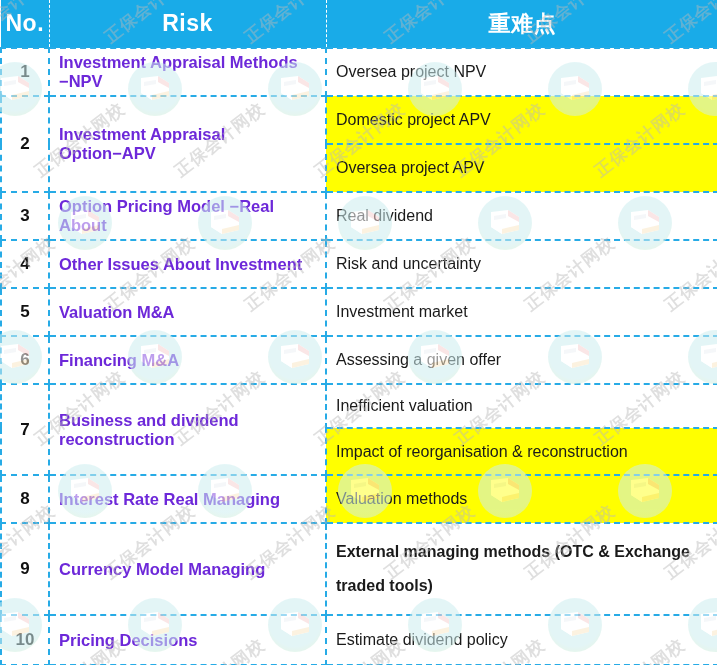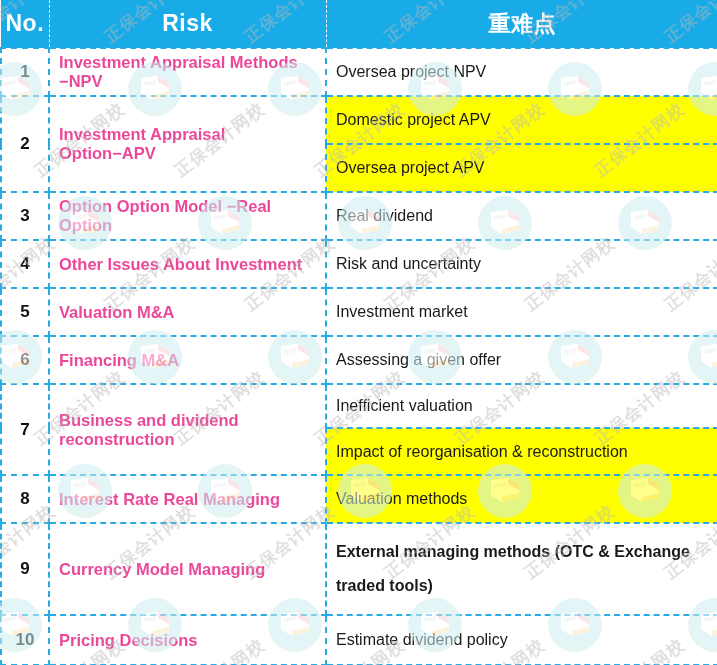--- a/index.html
+++ b/index.html
@@ -89,21 +89,21 @@
     font-weight: 700;
     color: #111111;
     border-right: 2px dashed #27ABE6;
     border-bottom: 2px dashed #27ABE6;
     border-left: 2px dashed #27ABE6;
   }
   .cmodel {
     width: 277px;
     font-size: 16.5px;
     font-weight: 700;
-    color: #ec4899;
+    color: #6d28d9;
     padding-left: 9px !important;
     border-right: 2px dashed #27ABE6;
     border-bottom: 2px dashed #27ABE6;
   }
   .cpoint {
     font-size: 16px;
     font-weight: 400;
     color: #1a1a1a;
     padding-left: 9px !important;
     padding-right: 8px !important;
@@ -146,21 +146,21 @@
         <td class="cnum" rowspan="2" style="height:48px">2</td>
         <td class="cmodel" rowspan="2">Investment Appraisal Option−APV</td>
         <td class="cpoint hl" style="height:48px">Domestic project APV</td>
       </tr>
       <tr>
         <td class="cpoint hl" style="height:48px">Oversea project APV</td>
       </tr>
 
       <tr>
         <td class="cnum" style="height:48px">3</td>
-        <td class="cmodel">Option Option Model −Real Option</td>
+        <td class="cmodel">Option Pricing Model −Real About</td>
         <td class="cpoint">Real dividend</td>
       </tr>
 
       <tr>
         <td class="cnum" style="height:48px">4</td>
         <td class="cmodel">Other Issues About Investment</td>
         <td class="cpoint">Risk and uncertainty</td>
       </tr>
 
       <tr>

